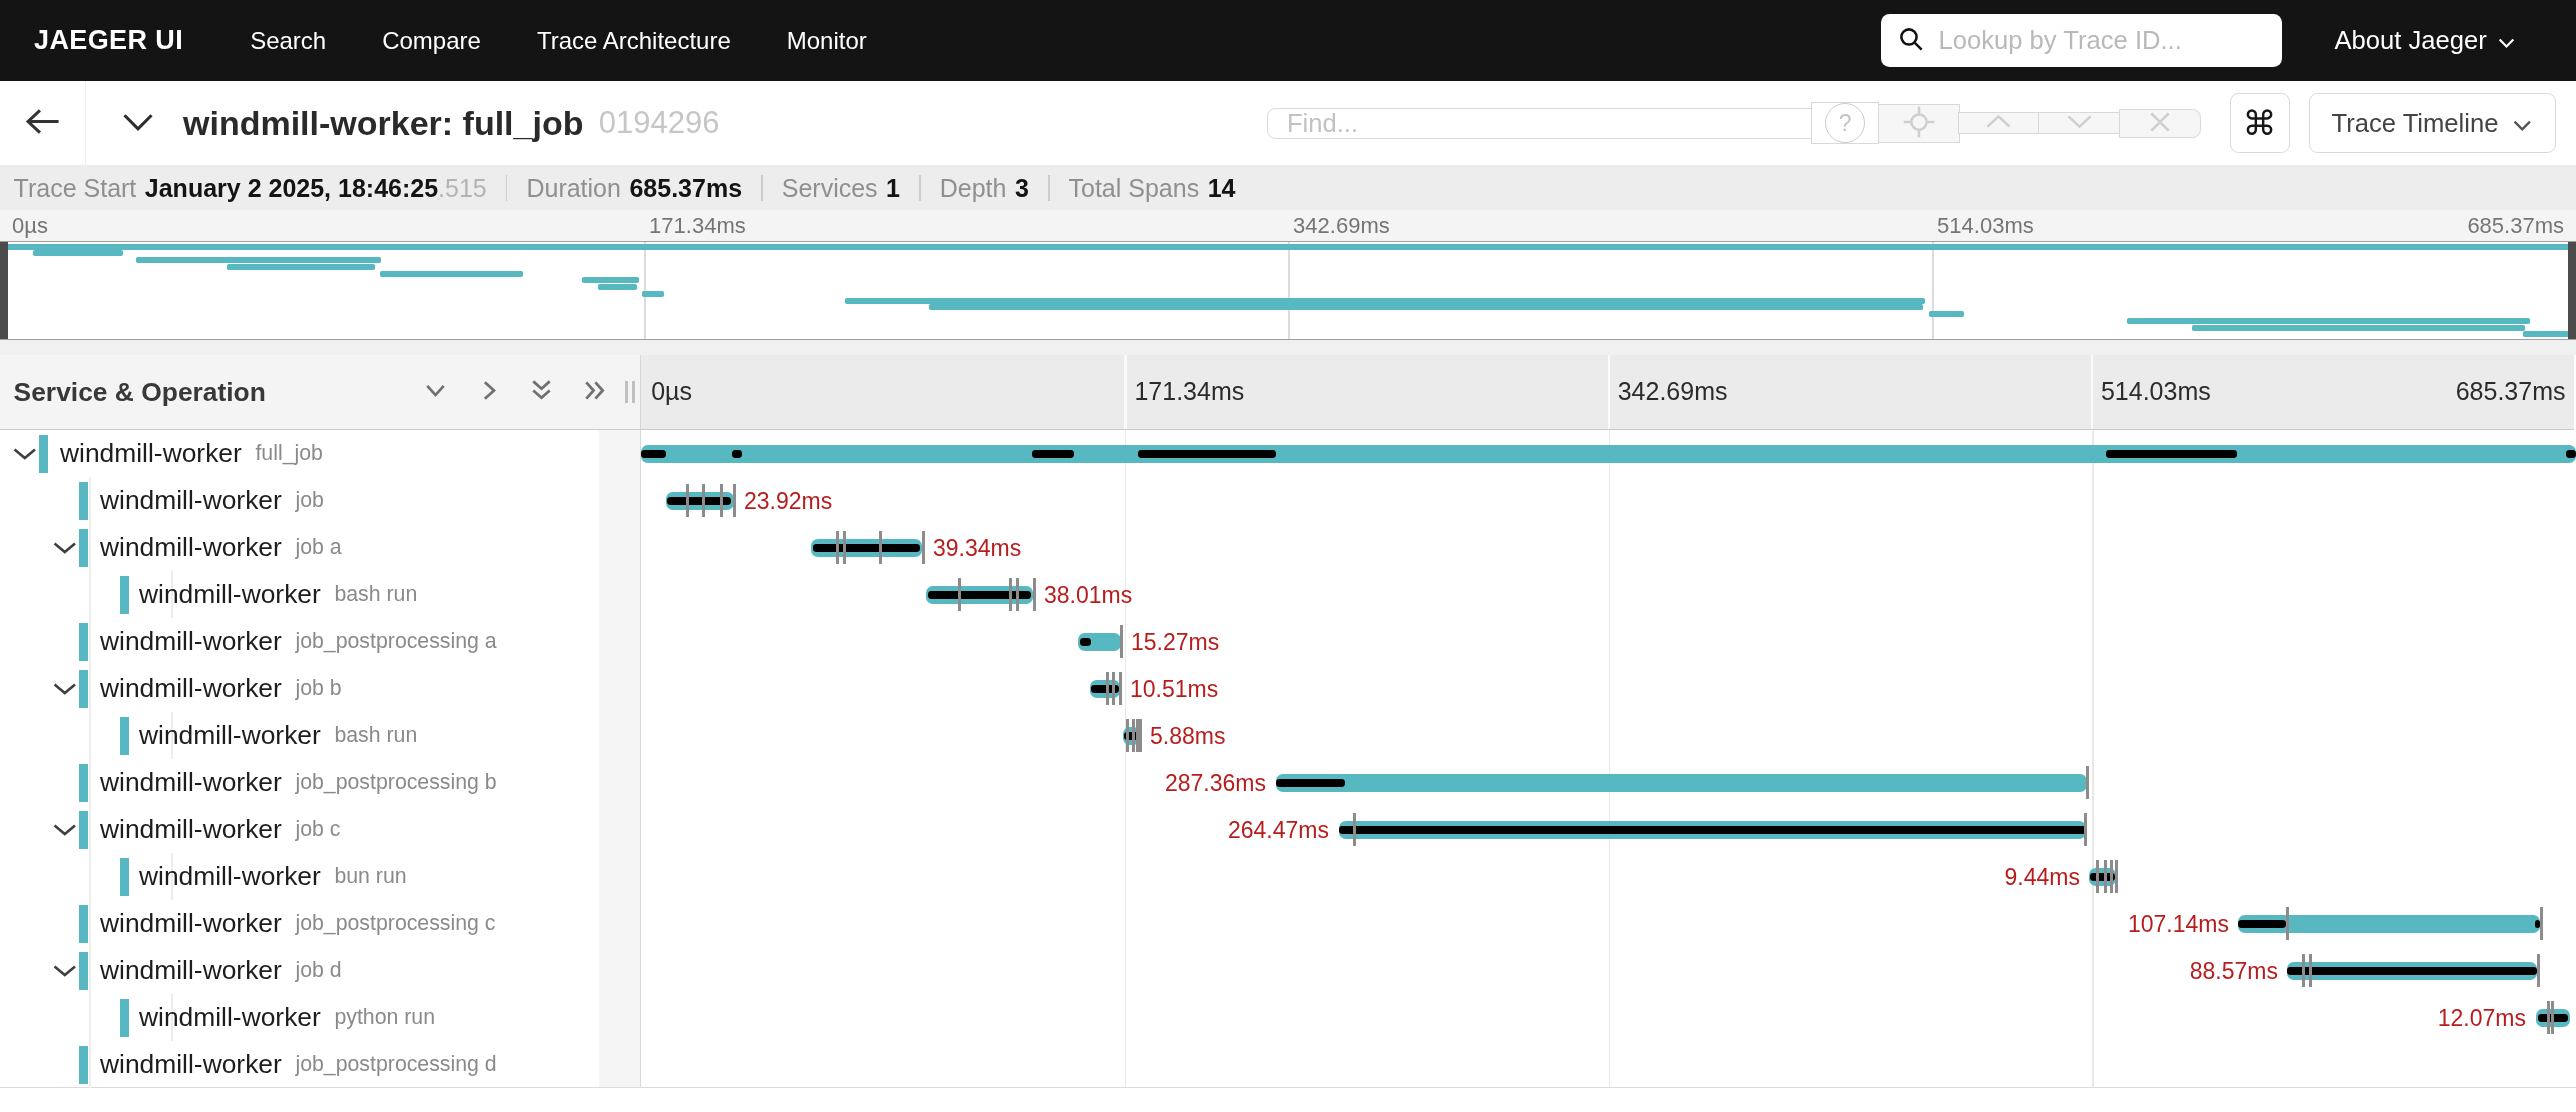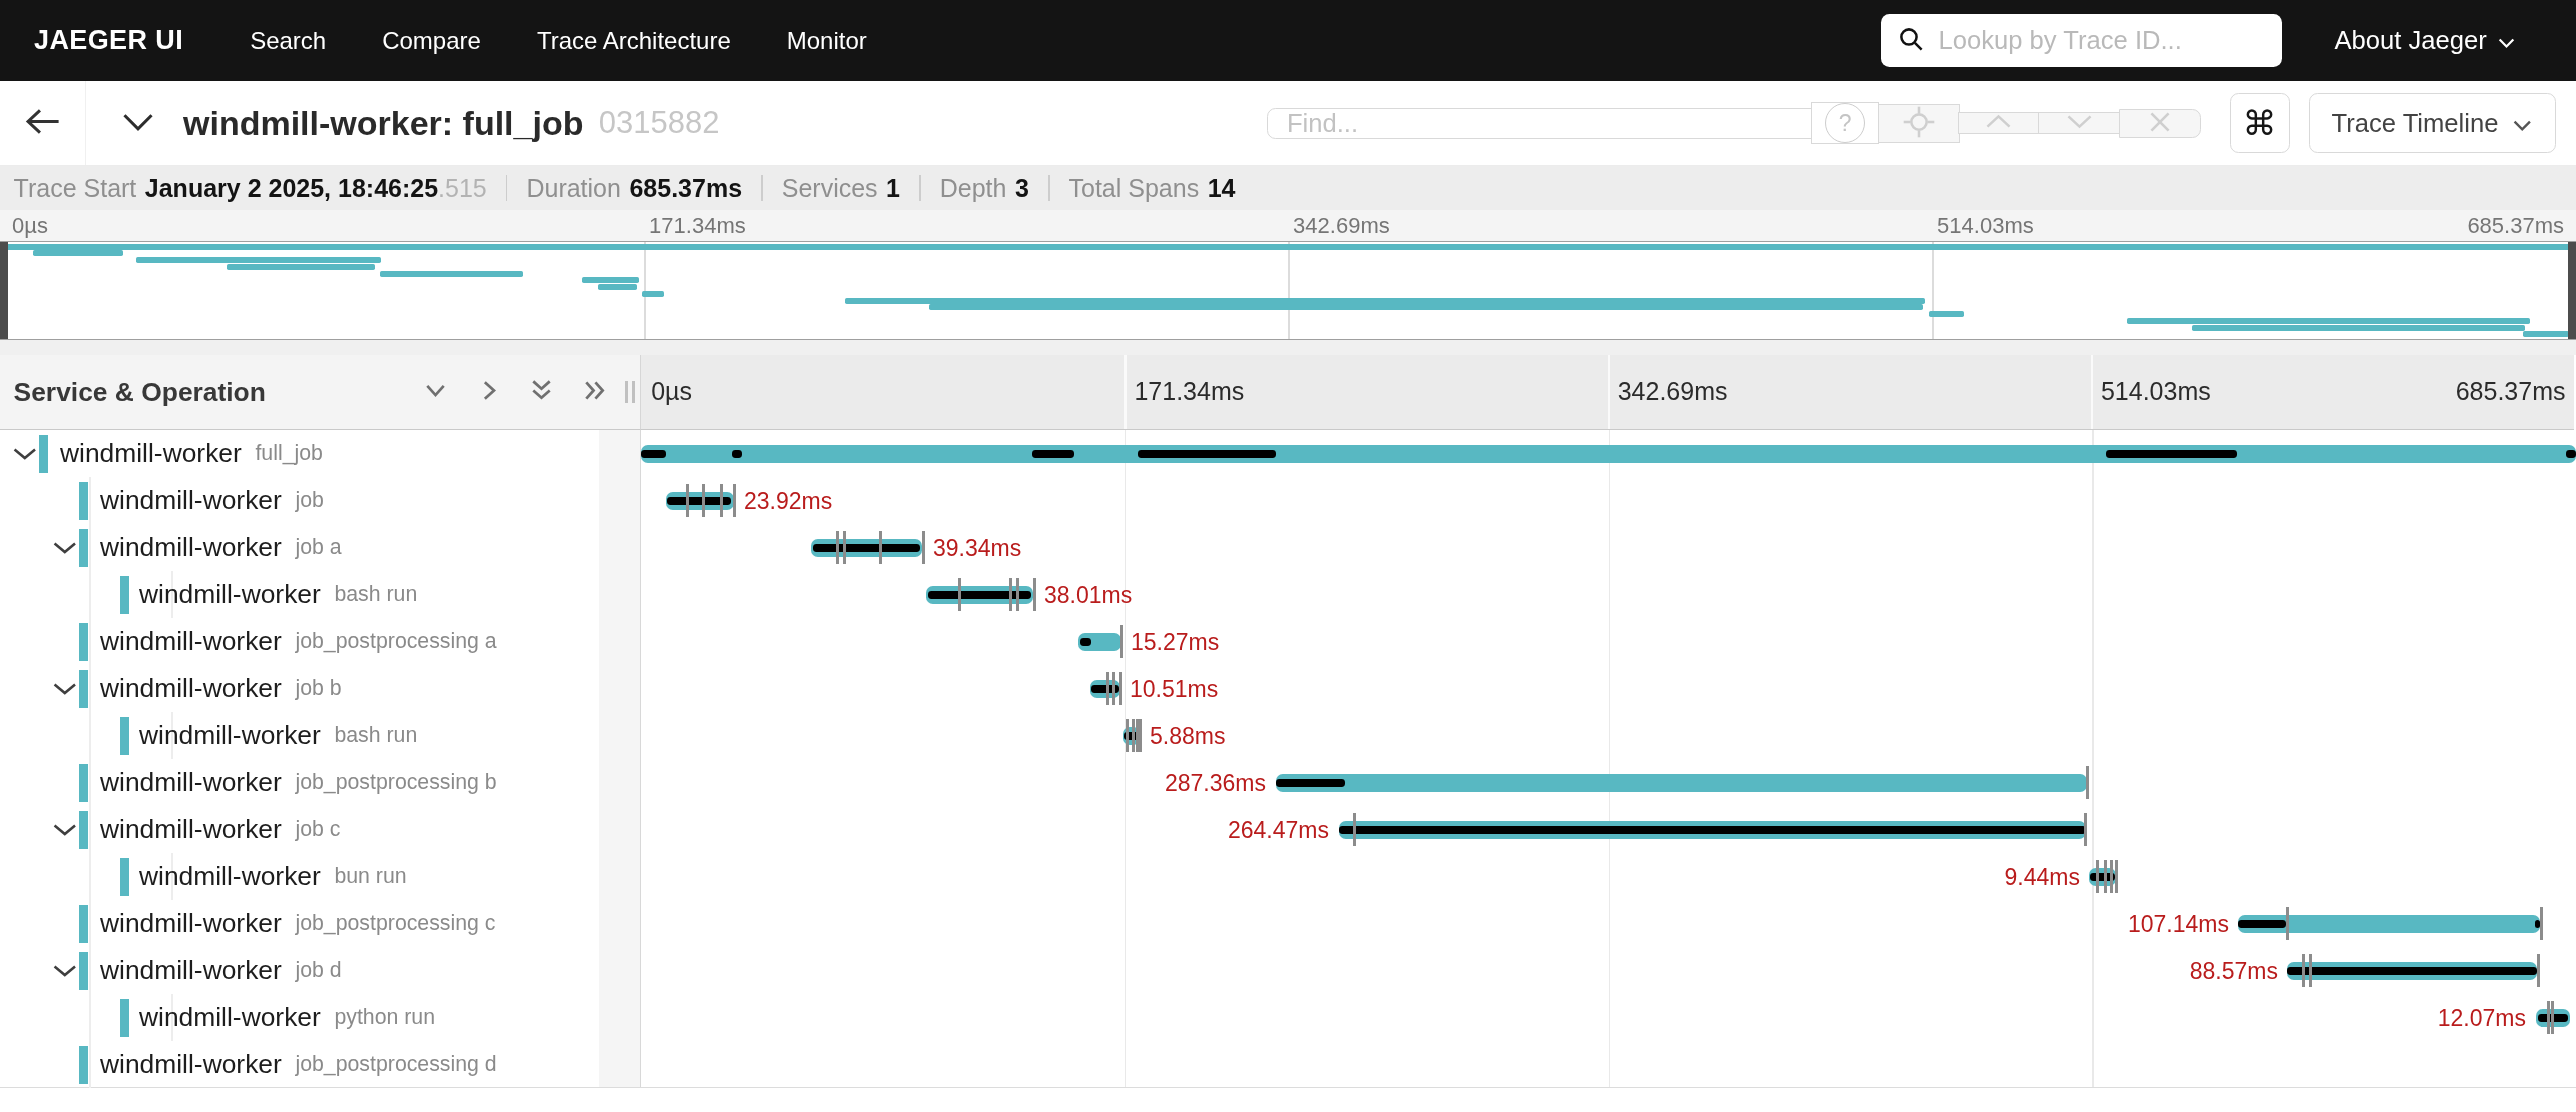--- a/index.html
+++ b/index.html
@@ -114,21 +114,21 @@
     </span>
   </div>
   <div class="collapse-toggle">
     <span>
       <svg width="36" height="22" viewBox="0 0 42 26">
           <polyline points="5,5 21,21 37,5" fill="none" stroke="#2d2d2d" stroke-width="3.6"></polyline>
         </svg>
     </span>
   </div>
   <div class="ttitle">windmill-worker: full_job</div>
-  <div class="tid">0315882</div>
+  <div class="tid">0194296</div>
 
   <div class="thead-right">
     <div class="find-group">
       <input class="find-input" placeholder="Find..." style="">
       <div class="fcell white">
         <span class="qmark">?</span>
       </div>
       <div class="fcell">
         <span>
           <svg width="34" height="34" viewBox="0 0 40 40">

